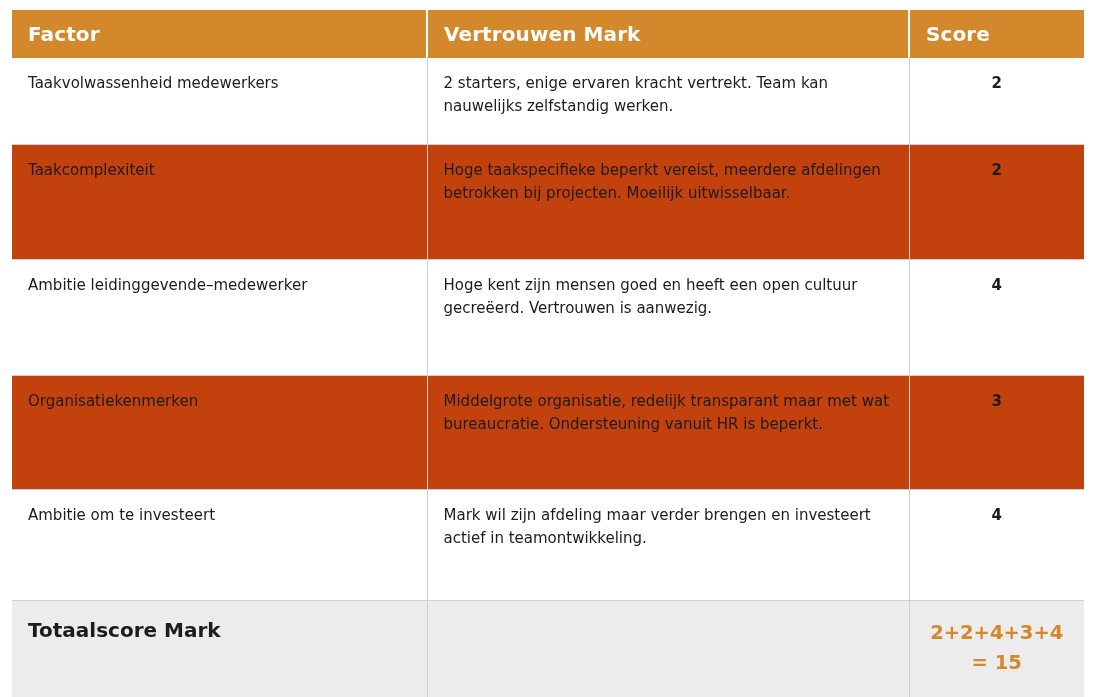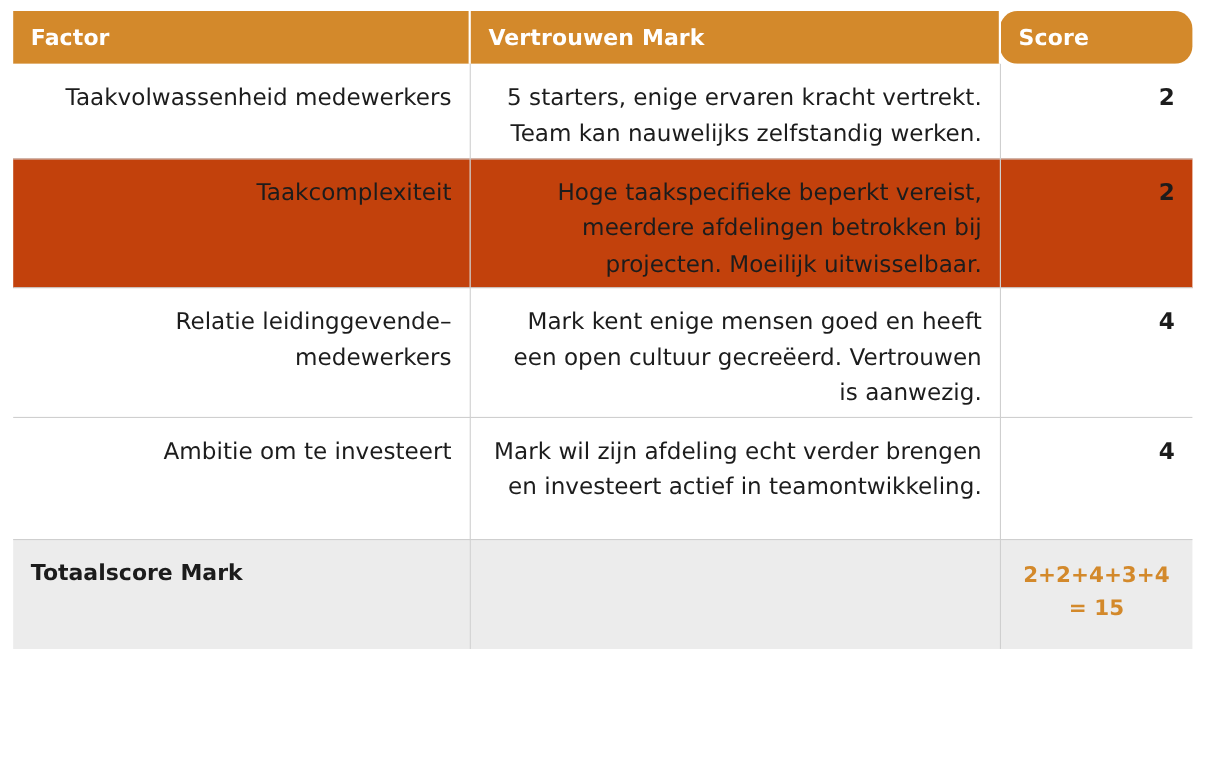--- a/index.html
+++ b/index.html
@@ -44,34 +44,32 @@
     text-align: left;
     vertical-align: middle;
     padding: 12px 16px 12px 16px;
     height: 48px;
     box-sizing: border-box;
     border-right: 2px solid #ffffff;
     letter-spacing: 0.1px;
   }
   thead tr.header-row th:last-child {
     border-right: none;
-    border-radius: 16px;
   }
 
   
   tbody tr.data-row td {
-    font-size: 21px;
+    font-size: 15px;
     line-height: 1.55;
     color: #1c1c1c;
     vertical-align: top;
     padding: 14px 16px 5px 16px;
     border-bottom: 1px solid #cfcfcf;
     border-right: 1px solid #cfcfcf;
     box-sizing: border-box;
-    text-align: right;
   }
   tbody tr.data-row td:last-child {
     border-right: none;
   }
   tbody tr.data-row.alt td {
     background: #c2410c;
   }
   tbody tr.data-row:not(.alt) td {
     background: #ffffff;
   }
@@ -133,40 +131,45 @@
         <th>Factor</th>
         <th>Vertrouwen Mark</th>
         <th>Score</th>
       </tr>
     </thead>
 
     <tbody>
 
       <tr class="data-row row-h1">
         <td class="cell-factor">Taakvolwassenheid medewerkers</td>
-        <td class="cell-toelichting">5 starters, enige ervaren kracht vertrekt. Team kan nauwelijks zelfstandig werken.</td>
+        <td class="cell-toelichting">2 starters, enige ervaren kracht vertrekt. Team kan nauwelijks zelfstandig werken.</td>
         <td class="cell-score">2</td>
       </tr>
 
       <tr class="data-row alt row-h2">
         <td class="cell-factor">Taakcomplexiteit</td>
         <td class="cell-toelichting">Hoge taakspecifieke beperkt vereist, meerdere afdelingen betrokken bij projecten. Moeilijk uitwisselbaar.</td>
         <td class="cell-score">2</td>
       </tr>
 
       <tr class="data-row row-h3">
-        <td class="cell-factor">Relatie leidinggevende–medewerkers</td>
-        <td class="cell-toelichting">Mark kent enige mensen goed en heeft een open cultuur gecreëerd. Vertrouwen is aanwezig.</td>
+        <td class="cell-factor">Ambitie leidinggevende–medewerker</td>
+        <td class="cell-toelichting">Hoge kent zijn mensen goed en heeft een open cultuur gecreëerd. Vertrouwen is aanwezig.</td>
         <td class="cell-score">4</td>
       </tr>
 
+      <tr class="data-row alt row-h4">
+        <td class="cell-factor">Organisatiekenmerken</td>
+        <td class="cell-toelichting">Middelgrote organisatie, redelijk transparant maar met wat bureaucratie. Ondersteuning vanuit HR is beperkt.</td>
+        <td class="cell-score">3</td>
+      </tr>
 
       <tr class="data-row row-h5">
         <td class="cell-factor">Ambitie om te investeert</td>
-        <td class="cell-toelichting">Mark wil zijn afdeling echt verder brengen en investeert actief in teamontwikkeling.</td>
+        <td class="cell-toelichting">Mark wil zijn afdeling maar verder brengen en investeert actief in teamontwikkeling.</td>
         <td class="cell-score">4</td>
       </tr>
 
     </tbody>
 
     <tfoot>
       <tr class="total-row">
         <td class="total-label">Totaalscore Mark</td>
         <td class="total-spacer"></td>
         <td class="total-value">2+2+4+3+4 = 15</td>

